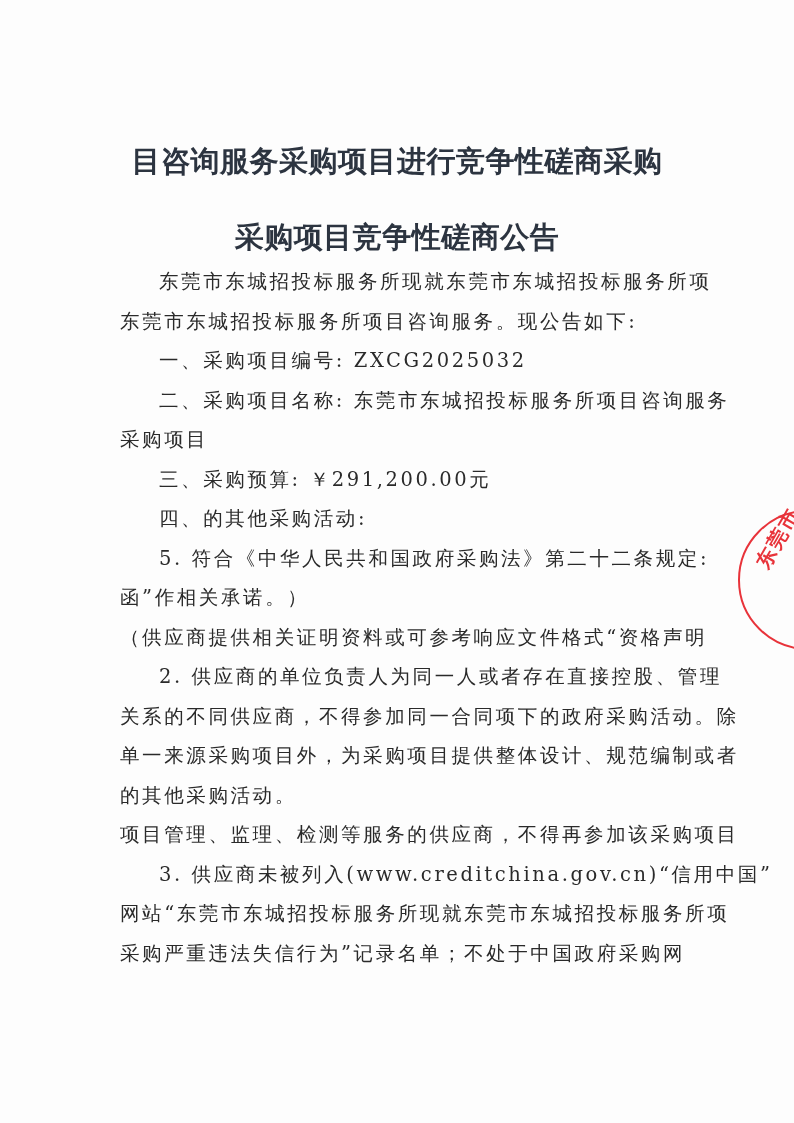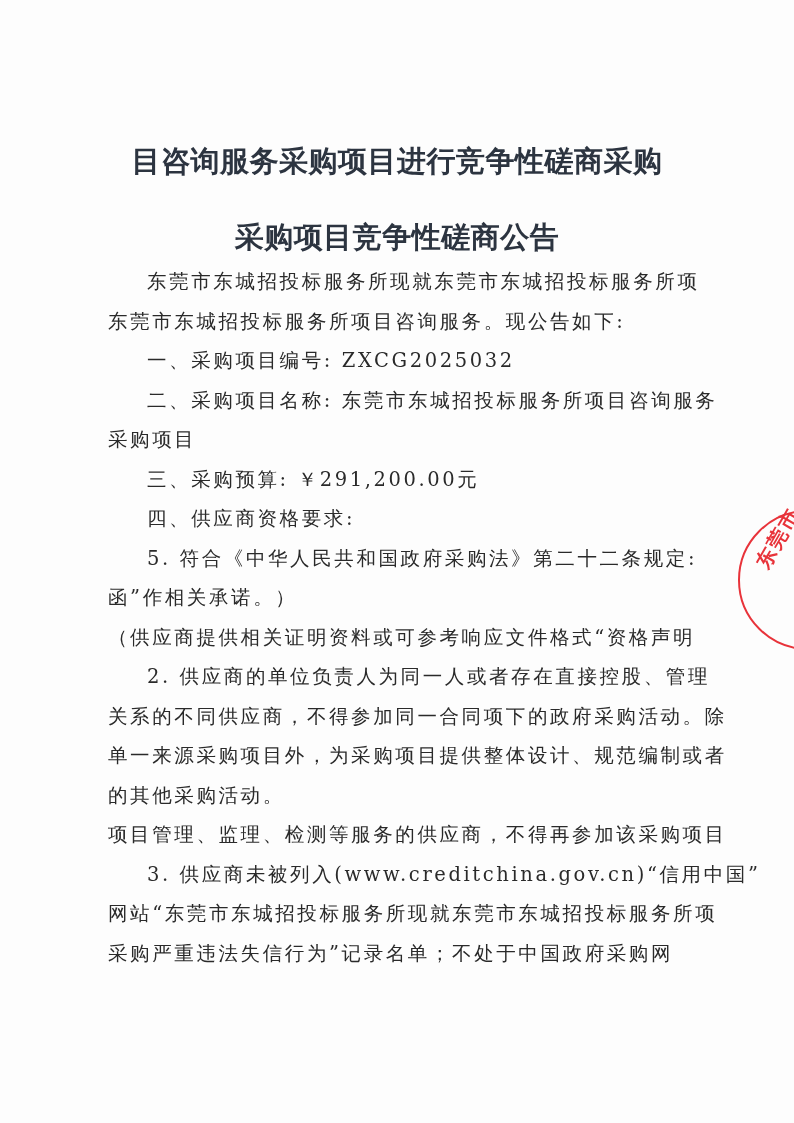--- a/index.html
+++ b/index.html
@@ -2,42 +2,42 @@
 <html><head>
 <meta charset="utf-8">
 <style>
   html, body { margin:0; padding:0; }
   body { width:794px; height:1123px; background:#fdfdfd; position:relative; overflow:hidden;
          font-family:"DejaVu Serif", "Liberation Serif", serif; color:#2a2a2a; }
   .title { position:absolute; left:0; width:794px; text-align:center; font-weight:bold;
            font-size:29px; color:#2c3440; letter-spacing:0.5px; font-family:"DejaVu Serif", serif; }
   .t1 { top:142px; }
   .t2 { top:186px;margin-top:32px; }
-  .body { position:absolute; left:108px; width:600px; top:262px; font-size:19.5px; letter-spacing:2.6px; }
+  .body { position:absolute; left:120px; width:600px; top:262px; font-size:19.5px; letter-spacing:2.6px; }
   .p { margin:0; line-height:39.5px; white-space:nowrap; }
   .ind { padding-left:39px; }
   .seal { position:absolute; left:738px; top:510px; width:140px; height:140px; border:2.5px solid #e8333a;
           border-radius:50%; box-sizing:border-box; }
   .seal-text { position:absolute; left:750px; top:560px; color:#e8333a; font-size:20px; font-weight:bold;
                transform:rotate(-60deg); transform-origin:left top; white-space:nowrap; letter-spacing:2px; }
 </style>
 </head>
 <body>
 
 <div class="title t1">目咨询服务采购项目进行竞争性磋商采购</div>
 <div class="title t2">采购项目竞争性磋商公告</div>
 
 <div class="body">
   <p class="p ind">东莞市东城招投标服务所现就东莞市东城招投标服务所项</p>
   <p class="p">东莞市东城招投标服务所项目咨询服务。现公告如下:</p>
   <p class="p ind">一、采购项目编号: ZXCG2025032</p>
   <p class="p ind">二、采购项目名称: 东莞市东城招投标服务所项目咨询服务</p>
   <p class="p">采购项目</p>
   <p class="p ind">三、采购预算: ￥291,200.00元</p>
-  <p class="p ind">四、供应商资格要求:</p>
+  <p class="p ind">四、的其他采购活动:</p>
   <p class="p ind">5. 符合《中华人民共和国政府采购法》第二十二条规定:</p>
   <p class="p">函”作相关承诺。）</p>
   <p class="p">（供应商提供相关证明资料或可参考响应文件格式“资格声明</p>
   <p class="p ind">2. 供应商的单位负责人为同一人或者存在直接控股、管理</p>
   <p class="p">关系的不同供应商，不得参加同一合同项下的政府采购活动。除</p>
   <p class="p">单一来源采购项目外，为采购项目提供整体设计、规范编制或者</p>
   <p class="p">的其他采购活动。</p>
   <p class="p">项目管理、监理、检测等服务的供应商，不得再参加该采购项目</p>
   <p class="p ind">3. 供应商未被列入(www.creditchina.gov.cn)“信用中国”</p>
   <p class="p">网站“东莞市东城招投标服务所现就东莞市东城招投标服务所项</p>

